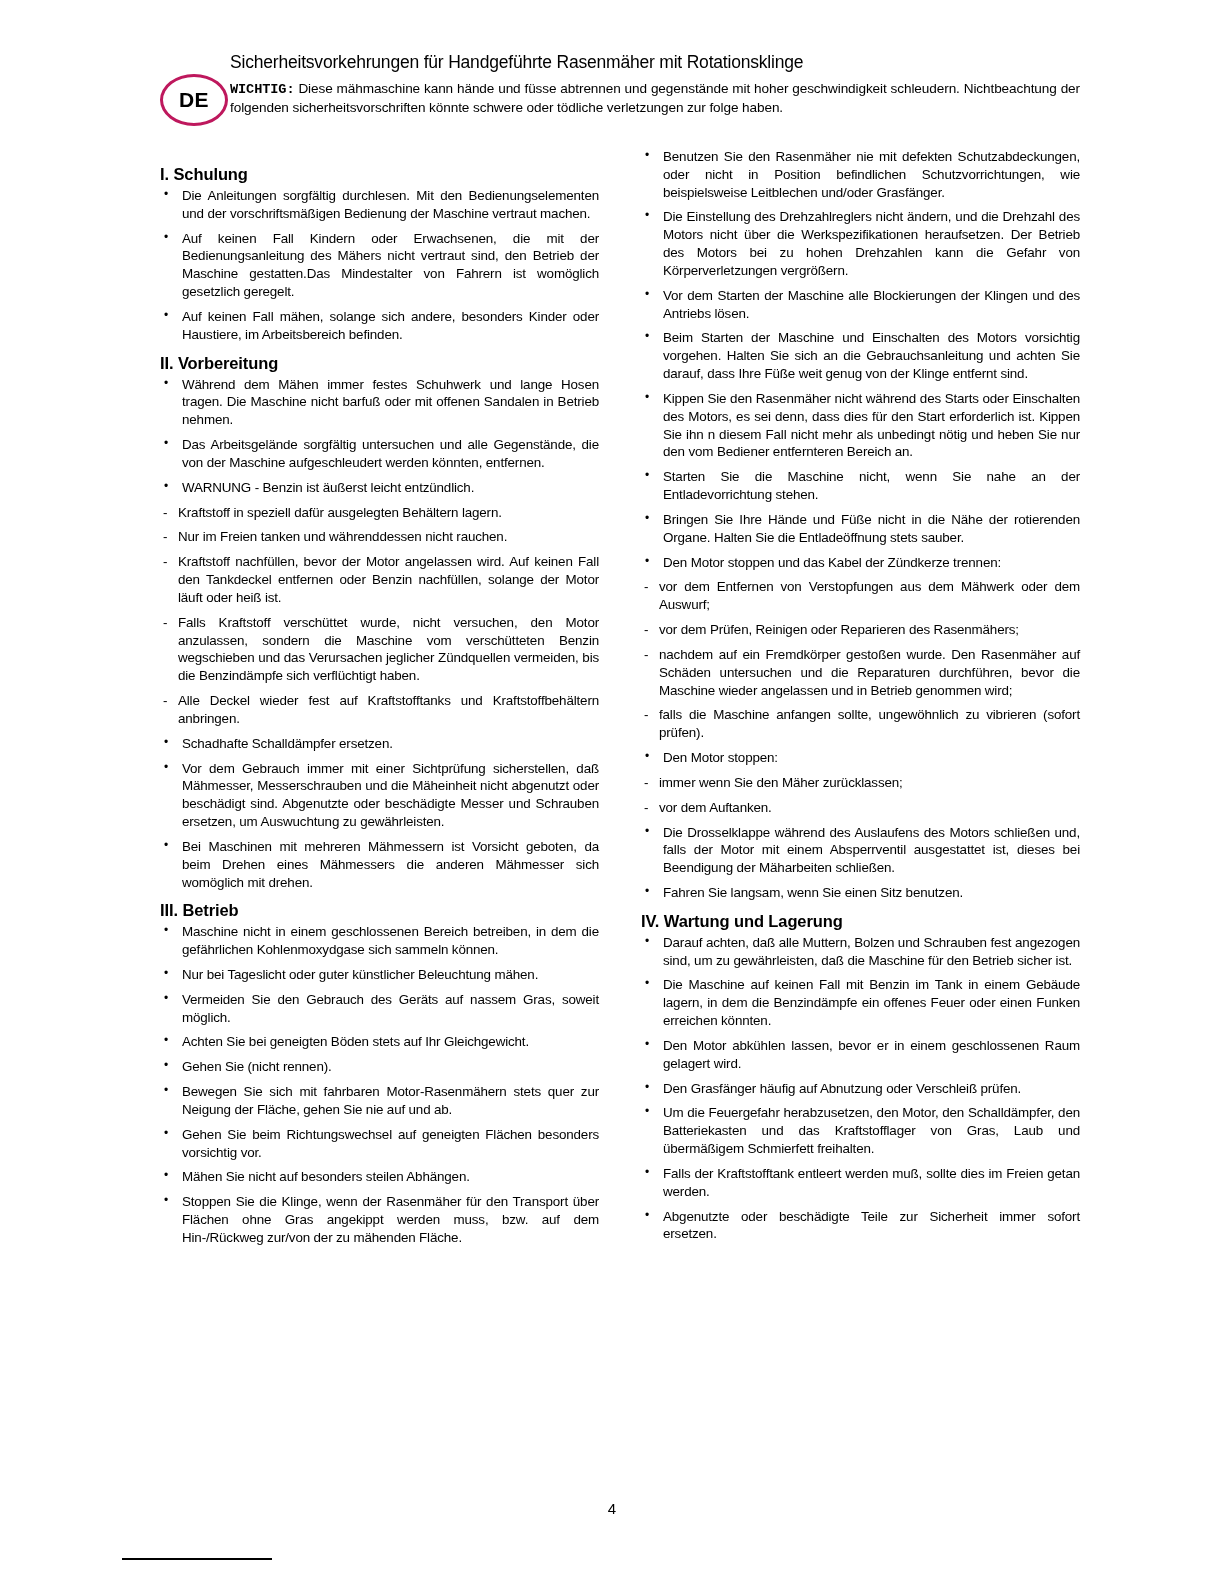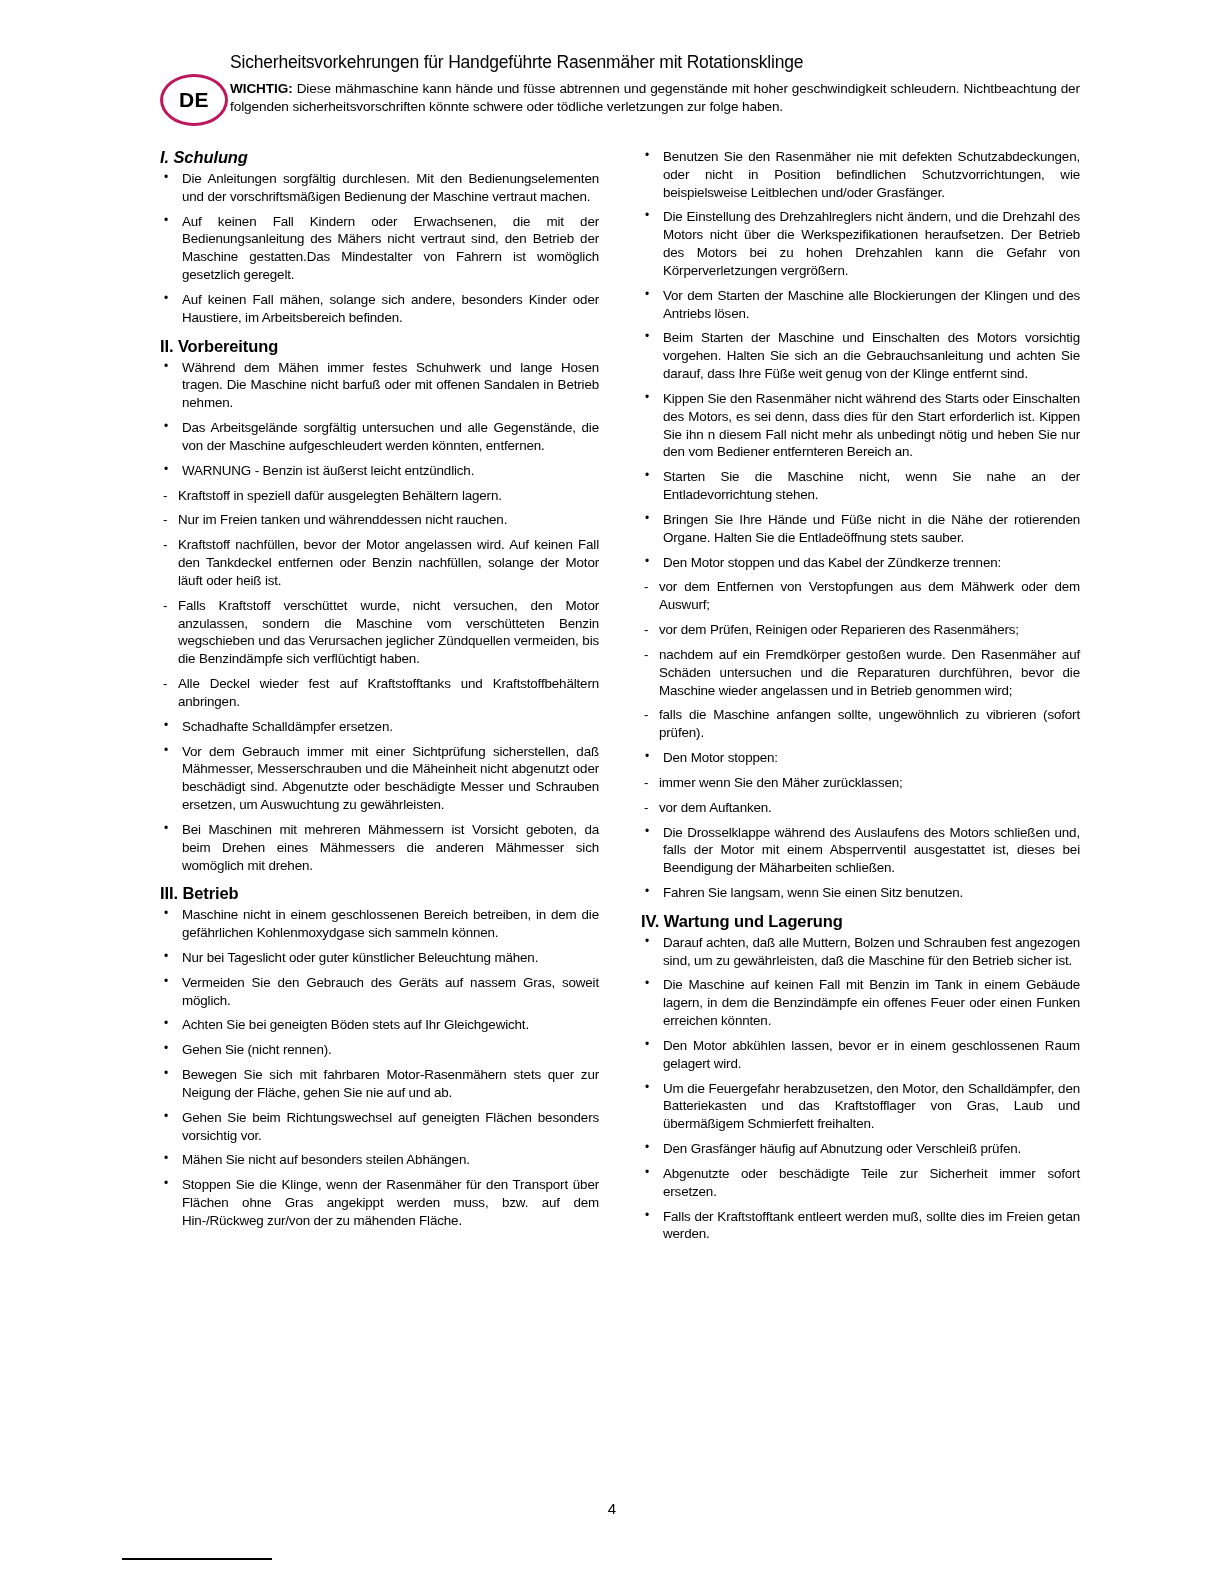--- a/index.html
+++ b/index.html
@@ -51,41 +51,41 @@
     letter-spacing: -0.2px;
   }
   .header-body {
     margin-left: 70px;
     margin-top: 6px;
     font-size: 13.6px;
     line-height: 1.36;
     text-align: justify;
     letter-spacing: -0.1px;
   }
-  .header-body b { font-weight: bold; }
+  .header-body b { font-weight: bold; font-family: Liberation Mono, monospace; }
 
   
   .cols {
     position: absolute;
     left: 160px;
     top: 148px;
     width: 920px;
     display: flex;
     gap: 42px;
   }
   .col {
     width: 439px;
   }
   h2.section {
     font-size: 16.5px;
     font-weight: bold;
     margin: 10px 0 3px 0;
     letter-spacing: -0.1px;
   }
-  h2.section.first { margin-top: 0; font-style: italic; }
+  h2.section.first { margin-top: 17px; }
 
   ul.bullets {
     list-style: none;
     margin: 0;
     padding: 0;
   }
   ul.bullets > li {
     position: relative;
     padding-left: 22px;
     font-size: 13.4px;
@@ -236,23 +236,23 @@
       <ul class="bullets">
         <li>Die Drosselklappe während des Auslaufens des Motors schließen und, falls der Motor mit einem Absperrventil ausgestattet ist, dieses bei Beendigung der Mäharbeiten schließen.</li>
         <li>Fahren Sie langsam, wenn Sie einen Sitz benutzen.</li>
       </ul>
 
       <h2 class="section">IV.  Wartung und Lagerung</h2>
       <ul class="bullets">
         <li>Darauf achten, daß alle Muttern, Bolzen und Schrauben fest angezogen sind, um zu gewährleisten, daß die Maschine für den Betrieb sicher ist.</li>
         <li>Die Maschine auf keinen Fall mit Benzin im Tank in einem Gebäude lagern, in dem die Benzindämpfe ein offenes Feuer oder einen Funken erreichen könnten.</li>
         <li>Den Motor abkühlen lassen, bevor er in einem geschlossenen Raum gelagert wird.</li>
+        <li>Den Grasfänger häufig auf Abnutzung oder Verschleiß prüfen.</li>
         <li>Um die Feuergefahr herabzusetzen, den Motor, den Schalldämpfer, den Batteriekasten und das Kraftstofflager von Gras, Laub und übermäßigem Schmierfett freihalten.</li>
-        <li>Den Grasfänger häufig auf Abnutzung oder Verschleiß prüfen.</li>
+        <li>Falls der Kraftstofftank entleert werden muß, sollte dies im Freien getan werden.</li>
         <li>Abgenutzte oder beschädigte Teile zur Sicherheit immer sofort ersetzen.</li>
-        <li>Falls der Kraftstofftank entleert werden muß, sollte dies im Freien getan werden.</li>
       </ul>
     </div>
   </div>
 
   <div class="page-number">4</div>
   <div class="footer-rule"></div>
 </div>
 
 </body></html>

